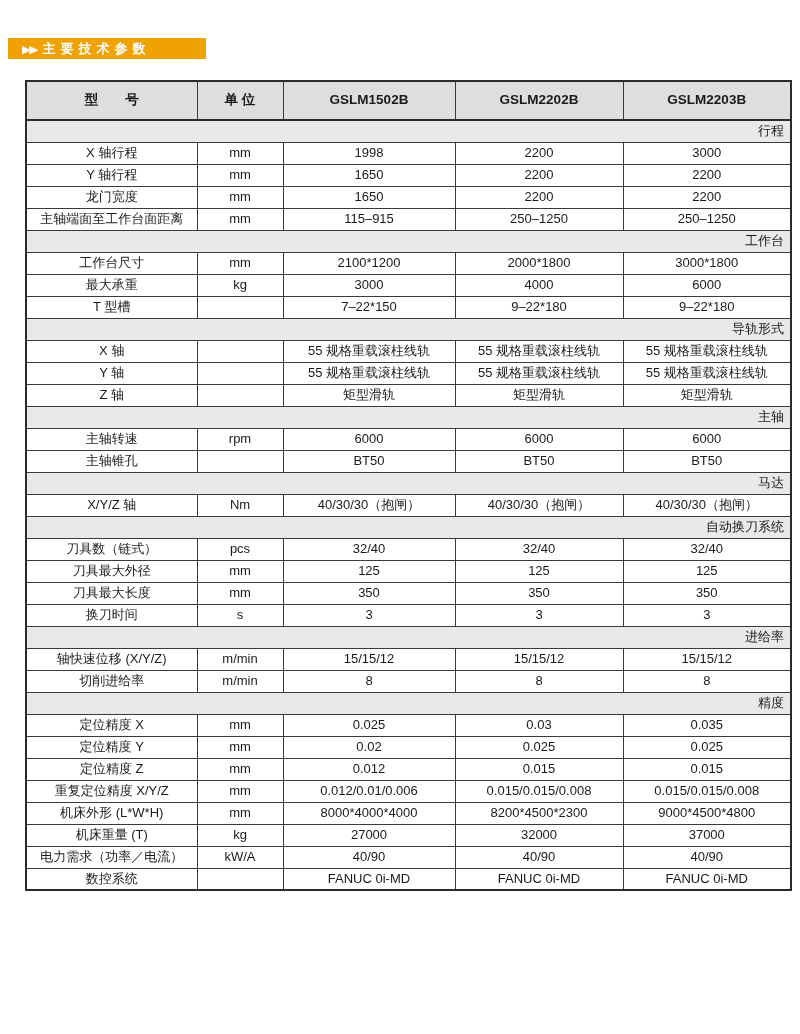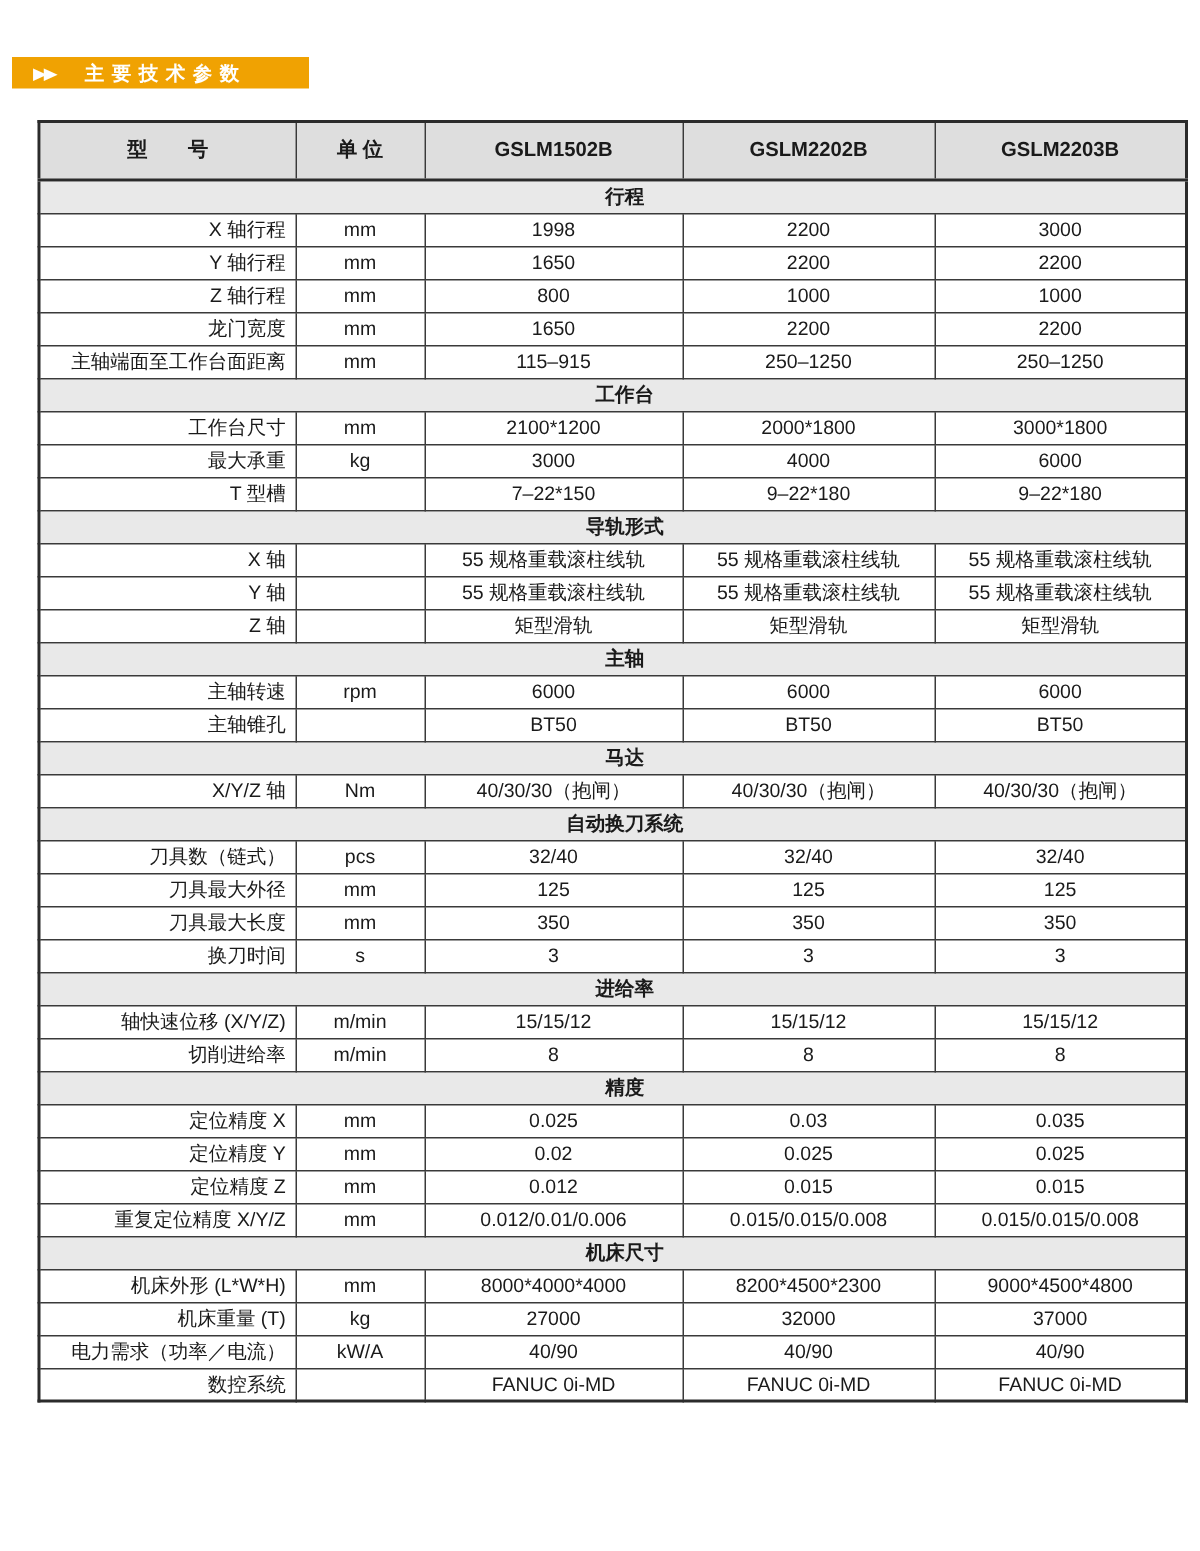--- a/index.html
+++ b/index.html
@@ -41,21 +41,21 @@
     font-size: 12px;
     letter-spacing: -2px;
     line-height: 1;
     transform: scaleY(0.9);
   }
   .banner .banner-title {
     color: #FFFFFF;
     font-size: 13px;
     font-weight: bold;
     letter-spacing: 5px;
-    margin-left: 20px;
+    margin-left: 6px;
     line-height: 1;
     white-space: nowrap;
   }
   table.spec {
     position: absolute;
     left: 25px;
     top: 80px;
     width: 765px;
     border-collapse: collapse;
     table-layout: fixed;
@@ -74,25 +74,24 @@
   table.spec thead th {
     background: var(--header-bg);
     font-weight: bold;
     text-align: center;
     height: 39px;
     border-bottom: 2px solid var(--outer-border);
     font-size: 13.5px;
   }
   tr.section-row td {
     background: var(--section-bg);
-    text-align: center;
+    text-align: right;
     padding-left: 22px;
-    font-weight: bold;
-  }
-  td.label { text-align: right; padding-left: 10px; }
+  }
+  td.label { text-align: center; padding-left: 10px; }
   td.unit  { text-align: center; }
   td.value { text-align: center; }
 </style>
 </head>
 <body>
 
 <div class="page">
 
   <div class="banner">
     <span class="arrows">▶▶</span>
@@ -128,27 +127,20 @@
           <td class="value">3000</td>
         </tr>
         <tr class="data-row">
           <td class="label">Y 轴行程</td>
           <td class="unit">mm</td>
           <td class="value">1650</td>
           <td class="value">2200</td>
           <td class="value">2200</td>
         </tr>
         <tr class="data-row">
-          <td class="label">Z 轴行程</td>
-          <td class="unit">mm</td>
-          <td class="value">800</td>
-          <td class="value">1000</td>
-          <td class="value">1000</td>
-        </tr>
-        <tr class="data-row">
           <td class="label">龙门宽度</td>
           <td class="unit">mm</td>
           <td class="value">1650</td>
           <td class="value">2200</td>
           <td class="value">2200</td>
         </tr>
         <tr class="data-row">
           <td class="label">主轴端面至工作台面距离</td>
           <td class="unit">mm</td>
           <td class="value">115–915</td>
@@ -302,23 +294,20 @@
           <td class="value">0.015</td>
           <td class="value">0.015</td>
         </tr>
         <tr class="data-row">
           <td class="label">重复定位精度 X/Y/Z</td>
           <td class="unit">mm</td>
           <td class="value">0.012/0.01/0.006</td>
           <td class="value">0.015/0.015/0.008</td>
           <td class="value">0.015/0.015/0.008</td>
         </tr>
-        <tr class="section-row">
-          <td colspan="5">机床尺寸</td>
-        </tr>
         <tr class="data-row">
           <td class="label">机床外形 (L*W*H)</td>
           <td class="unit">mm</td>
           <td class="value">8000*4000*4000</td>
           <td class="value">8200*4500*2300</td>
           <td class="value">9000*4500*4800</td>
         </tr>
         <tr class="data-row">
           <td class="label">机床重量 (T)</td>
           <td class="unit">kg</td>

